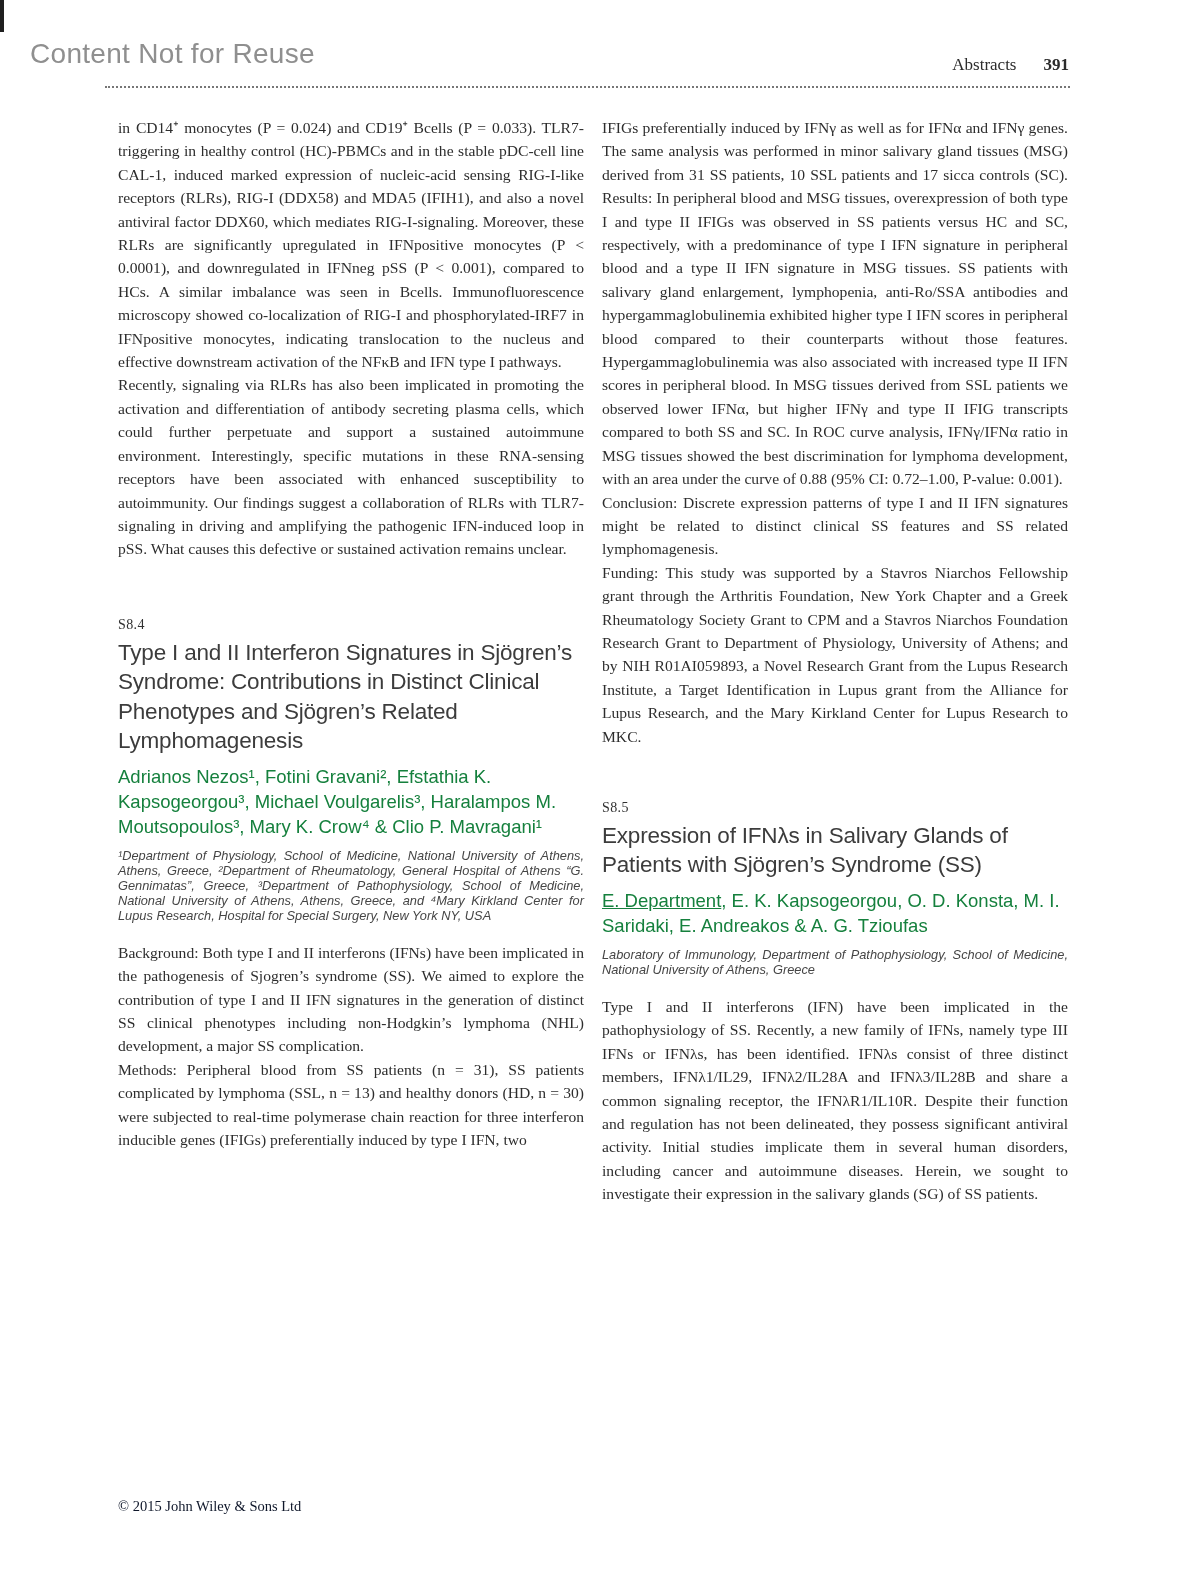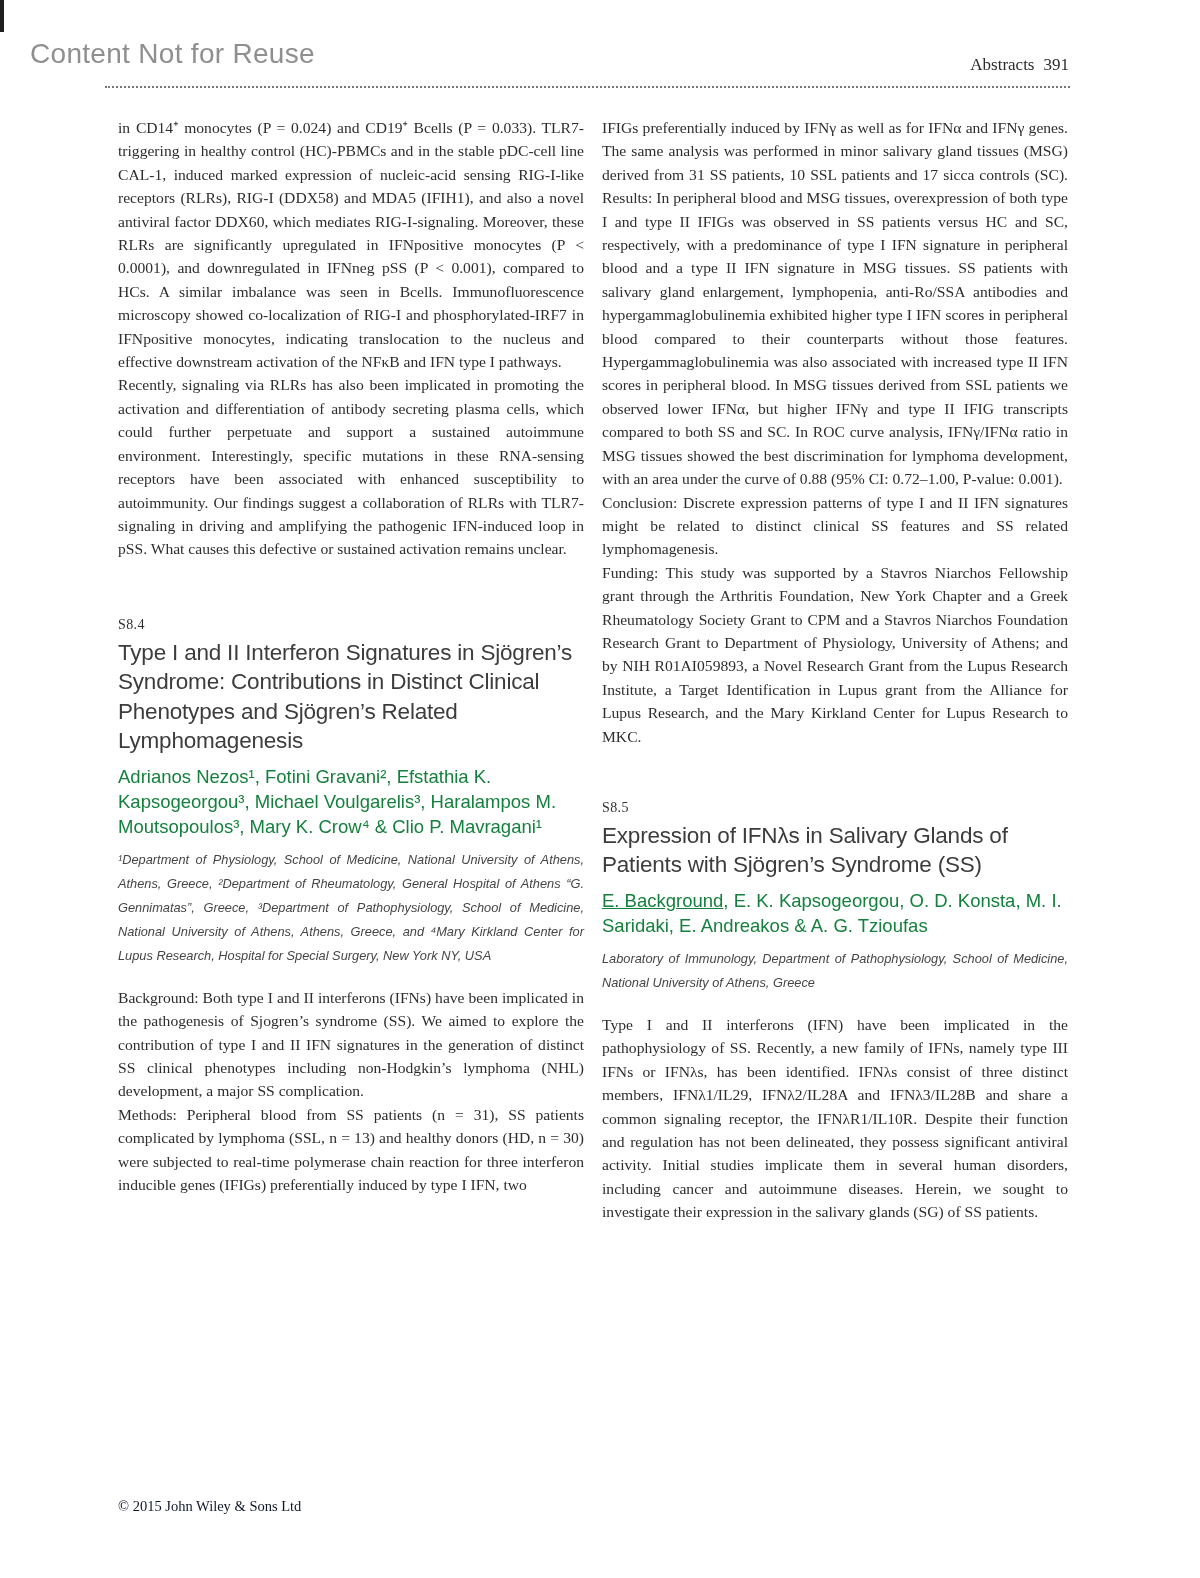--- a/index.html
+++ b/index.html
@@ -27,21 +27,21 @@
     letter-spacing: 0.3px;
     margin-top: 12px;
   }
   .running-header {
     position: absolute;
     top: 55px; right: 131px;
     font-family: "Liberation Serif", serif;
     font-size: 17px;
     color: #2c2c2c;
   }
-  .running-header .page-num { margin-left: 9px; }
+  .running-header .page-num { margin-left: 27px; font-weight: bold; }
   .dotted-rule {
     position: absolute;
     top: 86px; left: 105px;
     width: 965px; height: 0;
     border-top: 2px dotted #767676;
   }
   .columns {
     position: absolute;
     top: 116px; left: 118px;
     width: 950px;
@@ -82,21 +82,21 @@
     line-height: 25px;
     font-weight: 400;
     color: #15803d;
     margin: 8px 0 0 0;
   }
   .underlined-author { text-decoration: underline; }
   .abs-affil {
     font-family: "Liberation Sans", sans-serif;
     font-style: italic;
     font-size: 12.8px;
-    line-height: 24px;
+    line-height: 15px;
     text-align: justify;
     color: #454545;
     margin: 9px 0 0 0;
   }
   .footer {
     position: absolute;
     left: 118px; top: 1498px;
     font-family: "Liberation Serif", serif;
     font-size: 14.5px;
     color: #0f172a;
@@ -138,21 +138,21 @@
     <div class="col">
       <p class="body-text"><span>IFIGs preferentially induced by IFNγ as well as for IFNα and IFNγ genes. The same analysis was performed in minor salivary gland tissues (MSG) derived from 31 SS patients, 10 SSL patients and 17 sicca controls (SC). </span><span class="lead">Results:</span><span> In peripheral blood and MSG tissues, overexpression of both type I and type II IFIGs was observed in SS patients versus HC and SC, respectively, with a predominance of type I IFN signature in peripheral blood and a type II IFN signature in MSG tissues. SS patients with salivary gland enlargement, lymphopenia, anti-Ro/SSA antibodies and hypergammaglobulinemia exhibited higher type I IFN scores in peripheral blood compared to their counterparts without those features. Hypergammaglobulinemia was also associated with increased type II IFN scores in peripheral blood. In MSG tissues derived from SSL patients we observed lower IFNα, but higher IFNγ and type II IFIG transcripts compared to both SS and SC. In ROC curve analysis, IFNγ/IFNα ratio in MSG tissues showed the best discrimination for lymphoma development, with an area under the curve of 0.88 (95% CI: 0.72–1.00, P-value: 0.001).</span></p>
 
       <p class="body-text"><span class="lead">Conclusion:</span><span> Discrete expression patterns of type I and II IFN signatures might be related to distinct clinical SS features and SS related lymphomagenesis.</span></p>
 
       <p class="body-text"><span class="lead">Funding:</span><span> This study was supported by a Stavros Niarchos Fellowship grant through the Arthritis Foundation, New York Chapter and a Greek Rheumatology Society Grant to CPM and a Stavros Niarchos Foundation Research Grant to Department of Physiology, University of Athens; and by NIH R01AI059893, a Novel Research Grant from the Lupus Research Institute, a Target Identification in Lupus grant from the Alliance for Lupus Research, and the Mary Kirkland Center for Lupus Research to MKC.</span></p>
 
       <div class="abs-section-2">
         <p class="abs-code">S8.5</p>
         <h2 class="abs-title">Expression of IFNλs in Salivary Glands of Patients with Sjögren’s Syndrome (SS)</h2>
-        <p class="abs-authors"><span class="underlined-author">E. Background</span><span>, E. K. Kapsogeorgou, O. D. Konsta, M. I. Saridaki, E. Andreakos &amp; A. G. Tzioufas</span></p>
+        <p class="abs-authors"><span class="underlined-author">E. Department</span><span>, E. K. Kapsogeorgou, O. D. Konsta, M. I. Saridaki, E. Andreakos &amp; A. G. Tzioufas</span></p>
         <p class="abs-affil">Laboratory of Immunology, Department of Pathophysiology, School of Medicine, National University of Athens, Greece</p>
 
         <p class="body-text para-gap">Type I and II interferons (IFN) have been implicated in the pathophysiology of SS. Recently, a new family of IFNs, namely type III IFNs or IFNλs, has been identified. IFNλs consist of three distinct members, IFNλ1/IL29, IFNλ2/IL28A and IFNλ3/IL28B and share a common signaling receptor, the IFNλR1/IL10R. Despite their function and regulation has not been delineated, they possess significant antiviral activity. Initial studies implicate them in several human disorders, including cancer and autoimmune diseases. Herein, we sought to investigate their expression in the salivary glands (SG) of SS patients.</p>
       </div>
     </div>
 
   </div>
 
   <div class="footer">© 2015 John Wiley &amp; Sons Ltd</div>
 

